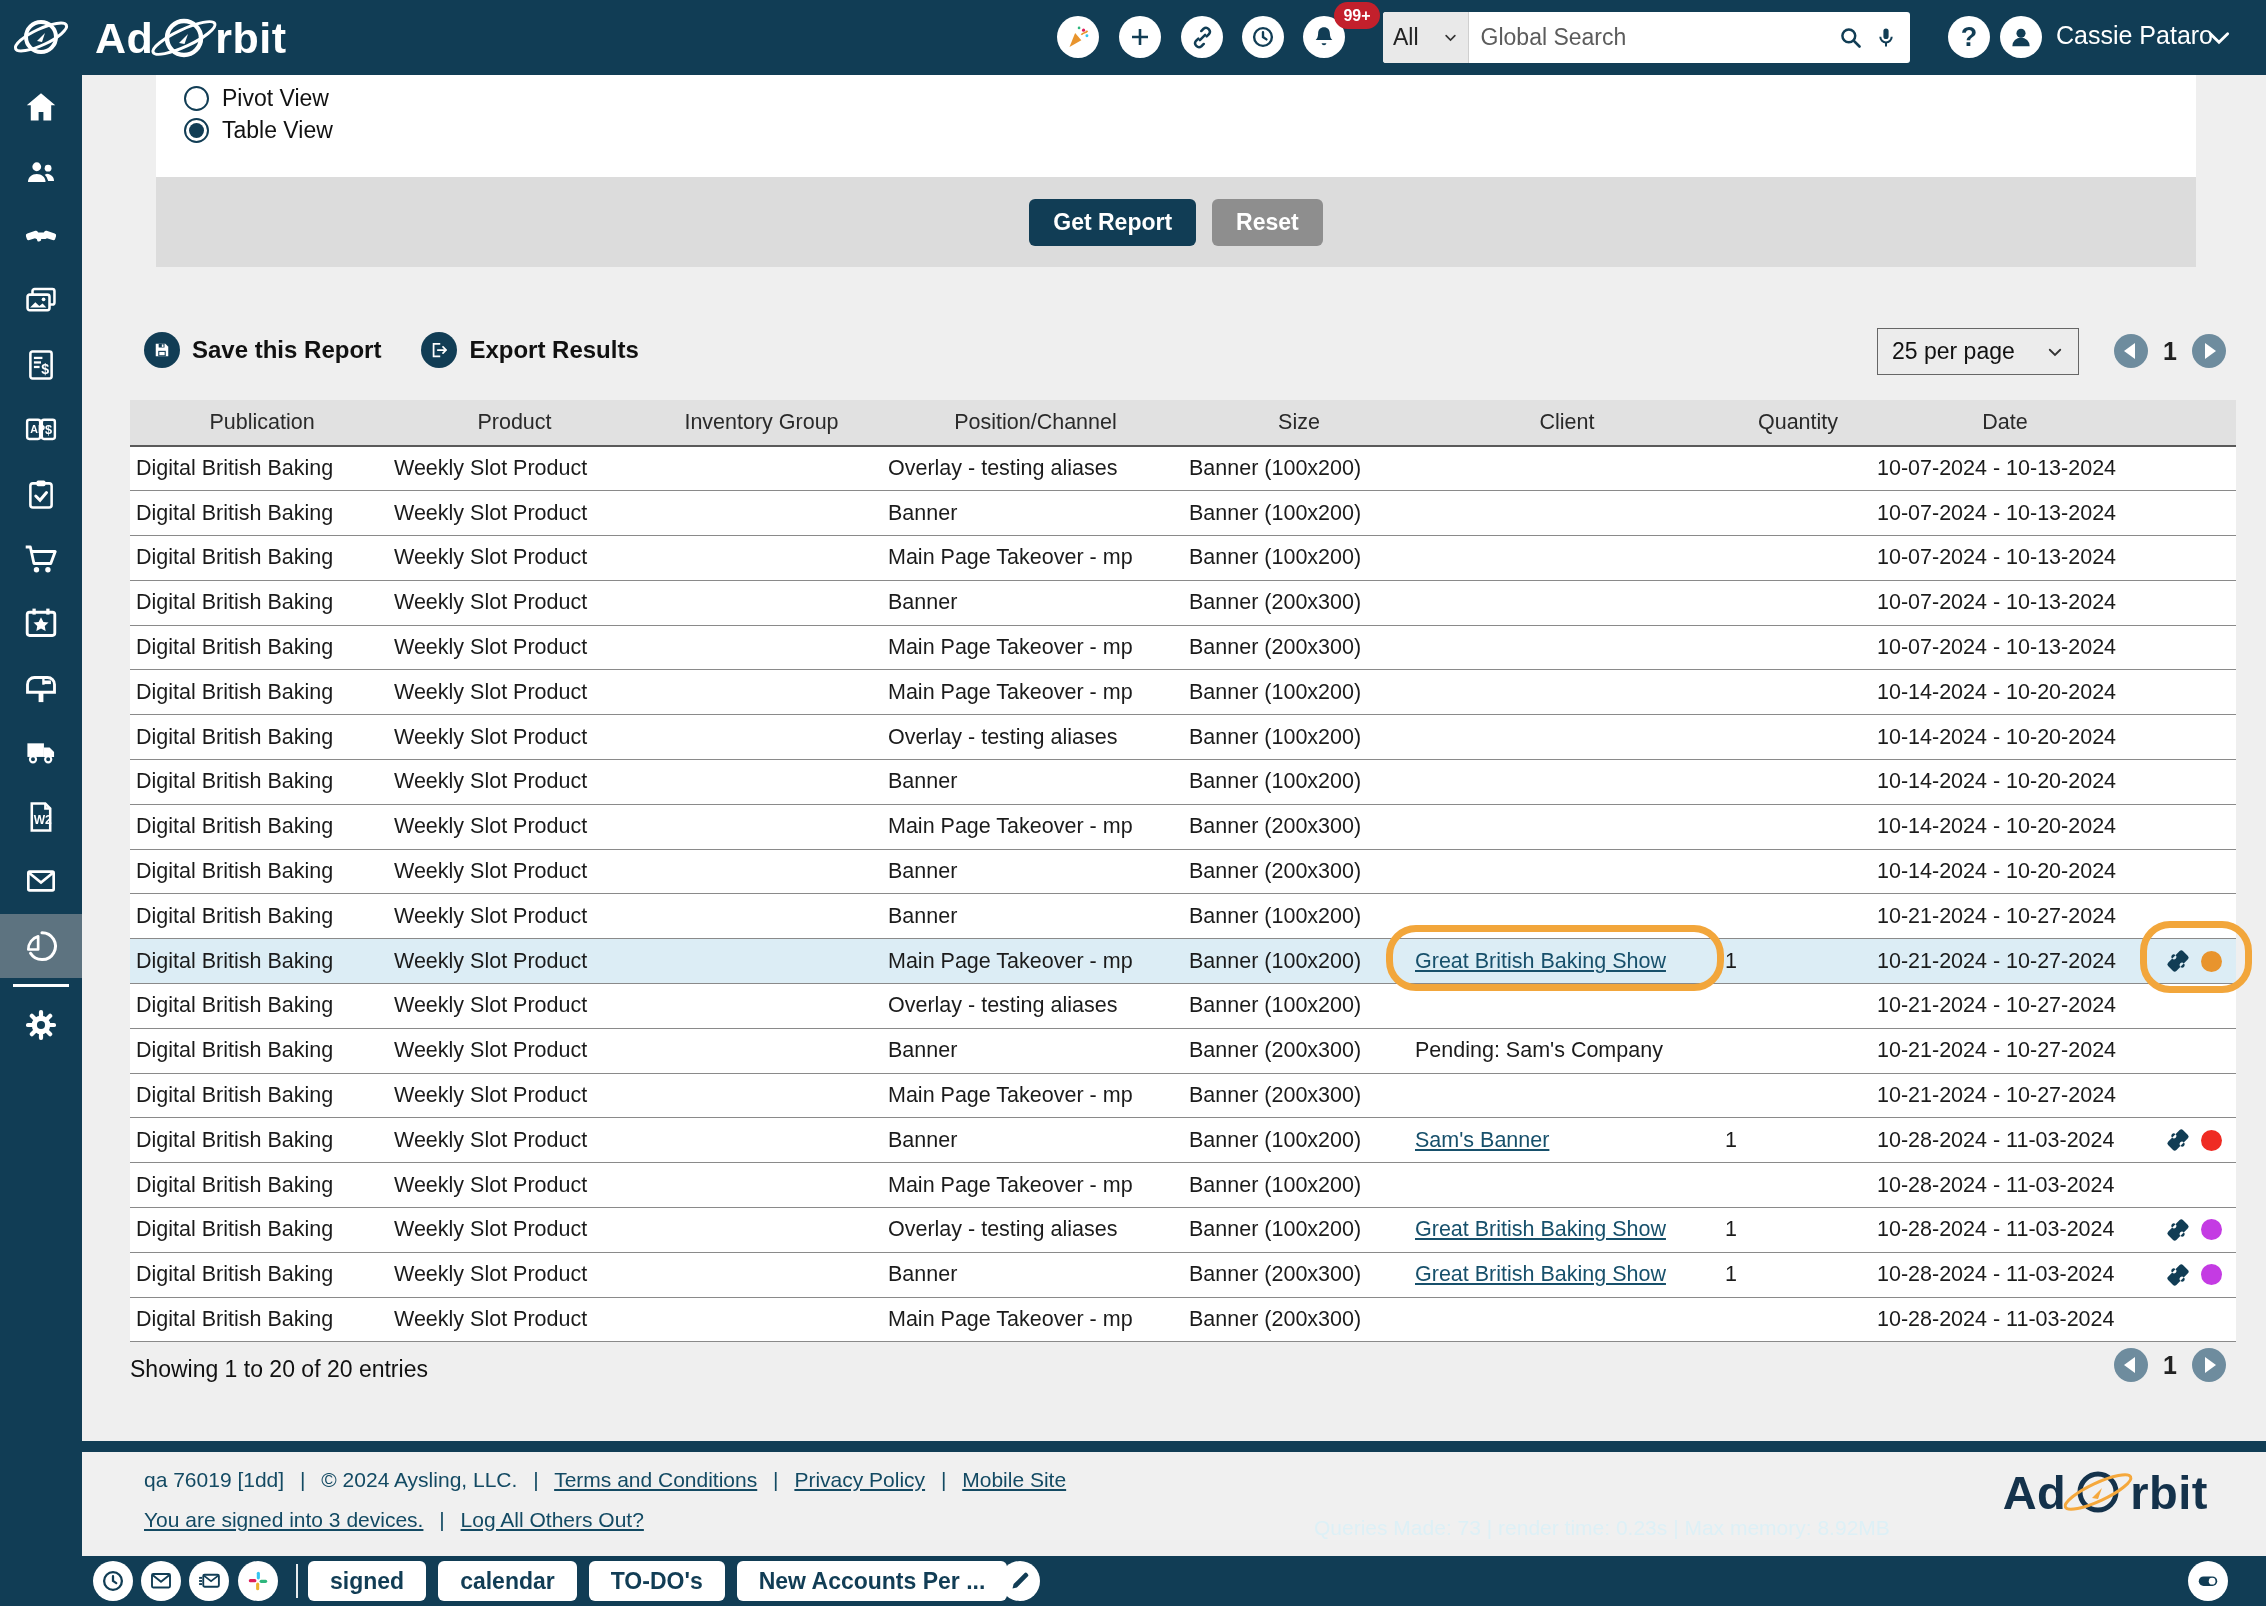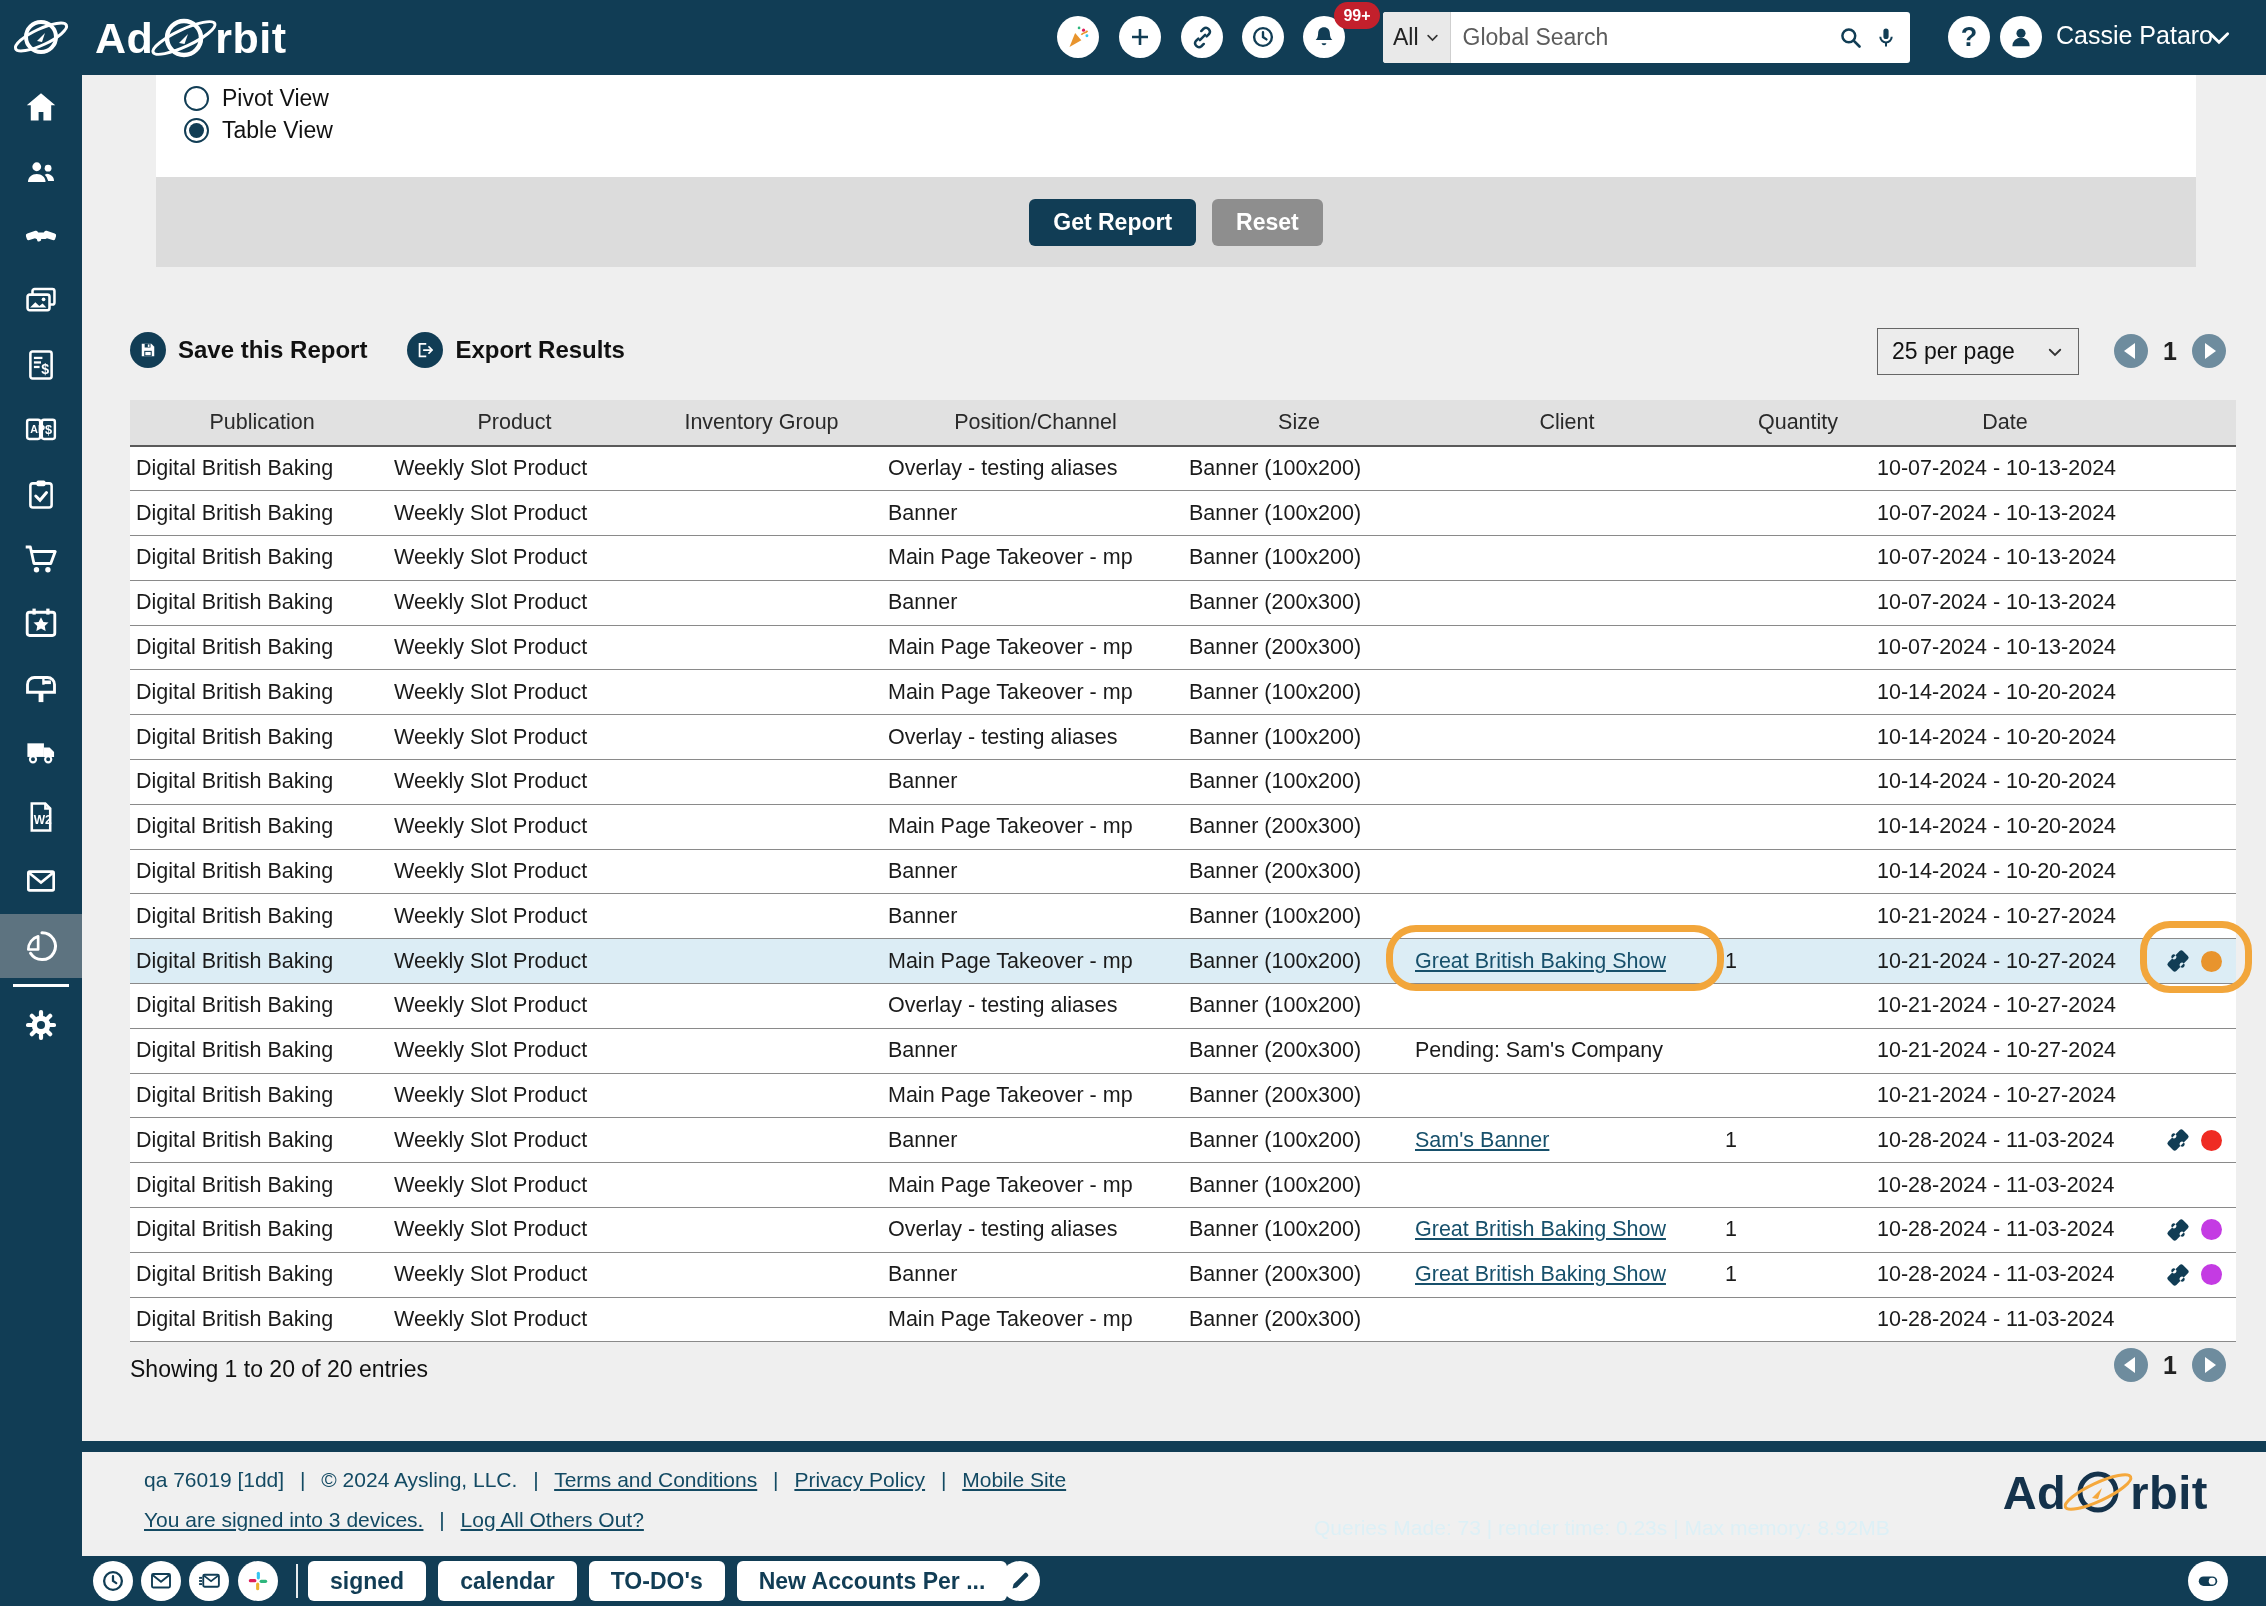--- a/index.html
+++ b/index.html
@@ -13,21 +13,21 @@
          font-size:43px;font-weight:bold;letter-spacing:.5px}
   .brand svg{margin:0 -8px}
   .nav-ic{position:absolute;top:16px;width:42px;height:42px;border-radius:50%;background:#fff;
           display:flex;align-items:center;justify-content:center}
   .badge{position:absolute;left:1334px;top:2px;min-width:38px;height:27px;border-radius:14px;
          background:#C3202C;color:#fff;font-size:16px;font-weight:bold;display:flex;
          align-items:center;justify-content:center;padding:0 4px;z-index:3}
   .searchbox{position:absolute;left:1383px;top:12px;width:527px;height:51px;background:#fff;
              border-radius:3px;display:flex;align-items:center;overflow:hidden}
   .all-seg{height:100%;background:#E9E9E9;border-right:1px solid #cfcfcf;display:flex;
-           align-items:center;gap:6px;padding:0 10px;font-size:23px;color:#222}
+           align-items:center;gap:24px;padding:0 10px;font-size:23px;color:#222}
   .searchbox input{flex:1;border:0;outline:none;font-size:23px;padding:0 12px;
                    font-family:"Liberation Sans",sans-serif;color:#333;min-width:0}
   .searchbox input::placeholder{color:#5c5c5c}
   .sb-icons{display:flex;align-items:center;gap:10px;padding-right:12px}
   .user-name{position:absolute;left:2056px;top:21px;color:#fff;font-size:25px;white-space:nowrap}
   .user-chev{position:absolute;left:2206px;top:28px}
 
   
   .sidebar{position:absolute;left:0;top:75px;width:82px;height:1481px;background:#113D55;
            display:flex;flex-direction:column;align-items:stretch}
@@ -42,21 +42,21 @@
          position:relative;flex:none}
   .radio.sel::after{content:"";position:absolute;inset:3px;background:#113D55;border-radius:50%}
   .actionbar{position:absolute;left:0;top:102px;width:100%;height:90px;background:#DCDCDC;
              display:flex;align-items:center;justify-content:center;gap:16px}
   .btn{height:47px;border:0;border-radius:6px;font-size:23px;font-weight:bold;color:#fff;
        padding:0 24px;font-family:"Liberation Sans",sans-serif;display:flex;align-items:center}
   .btn.primary{background:#113D55}
   .btn.gray{background:#8E8E8E}
 
   
-  .report-actions{position:absolute;left:130px;top:332px;display:flex;align-items:center;gap:40px}
+  .report-actions{position:absolute;left:144px;top:332px;display:flex;align-items:center;gap:40px}
   .ra{display:flex;align-items:center;gap:12px;font-size:24px;font-weight:600;color:#111}
   .ra-ic{width:36px;height:36px;border-radius:50%;background:#113D55;display:flex;
          align-items:center;justify-content:center;flex:none}
   .perpage{position:absolute;left:1877px;top:328px;width:202px;height:47px;background:#ECECEC;
            border:1px solid #666;border-radius:0;display:flex;align-items:center;
            justify-content:space-between;padding:0 14px;font-size:23px;color:#111;box-sizing:border-box}
   .pager{position:absolute;display:flex;align-items:center;gap:15px;font-size:25px;font-weight:600;color:#222}
   .pg-circ{width:34px;height:34px;border-radius:50%;background:#6E8C9E;display:flex;
            align-items:center;justify-content:center}
   .tri-l{width:0;height:0;border-top:8px solid transparent;border-bottom:8px solid transparent;

